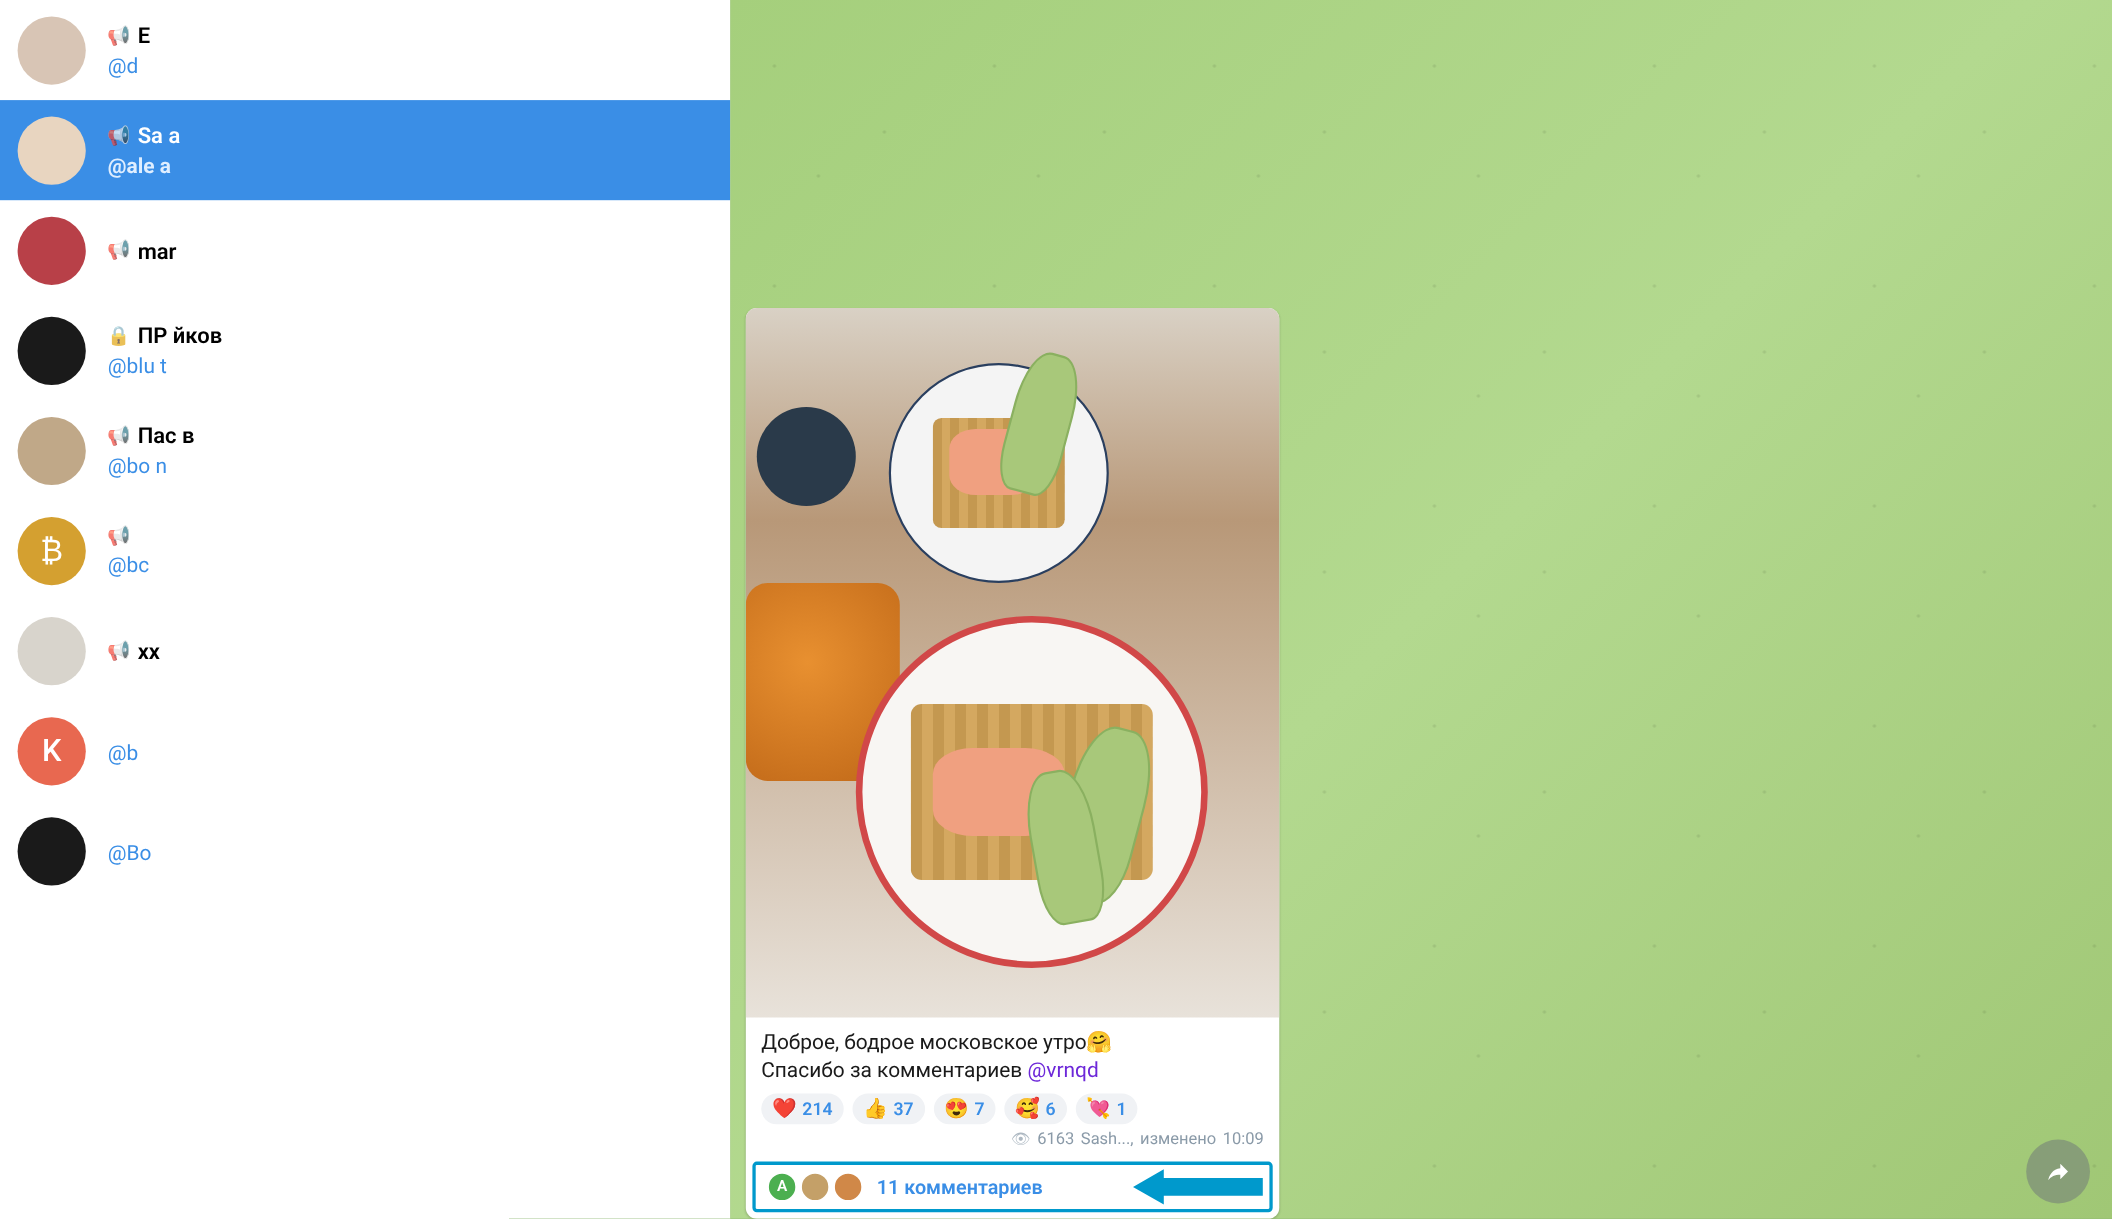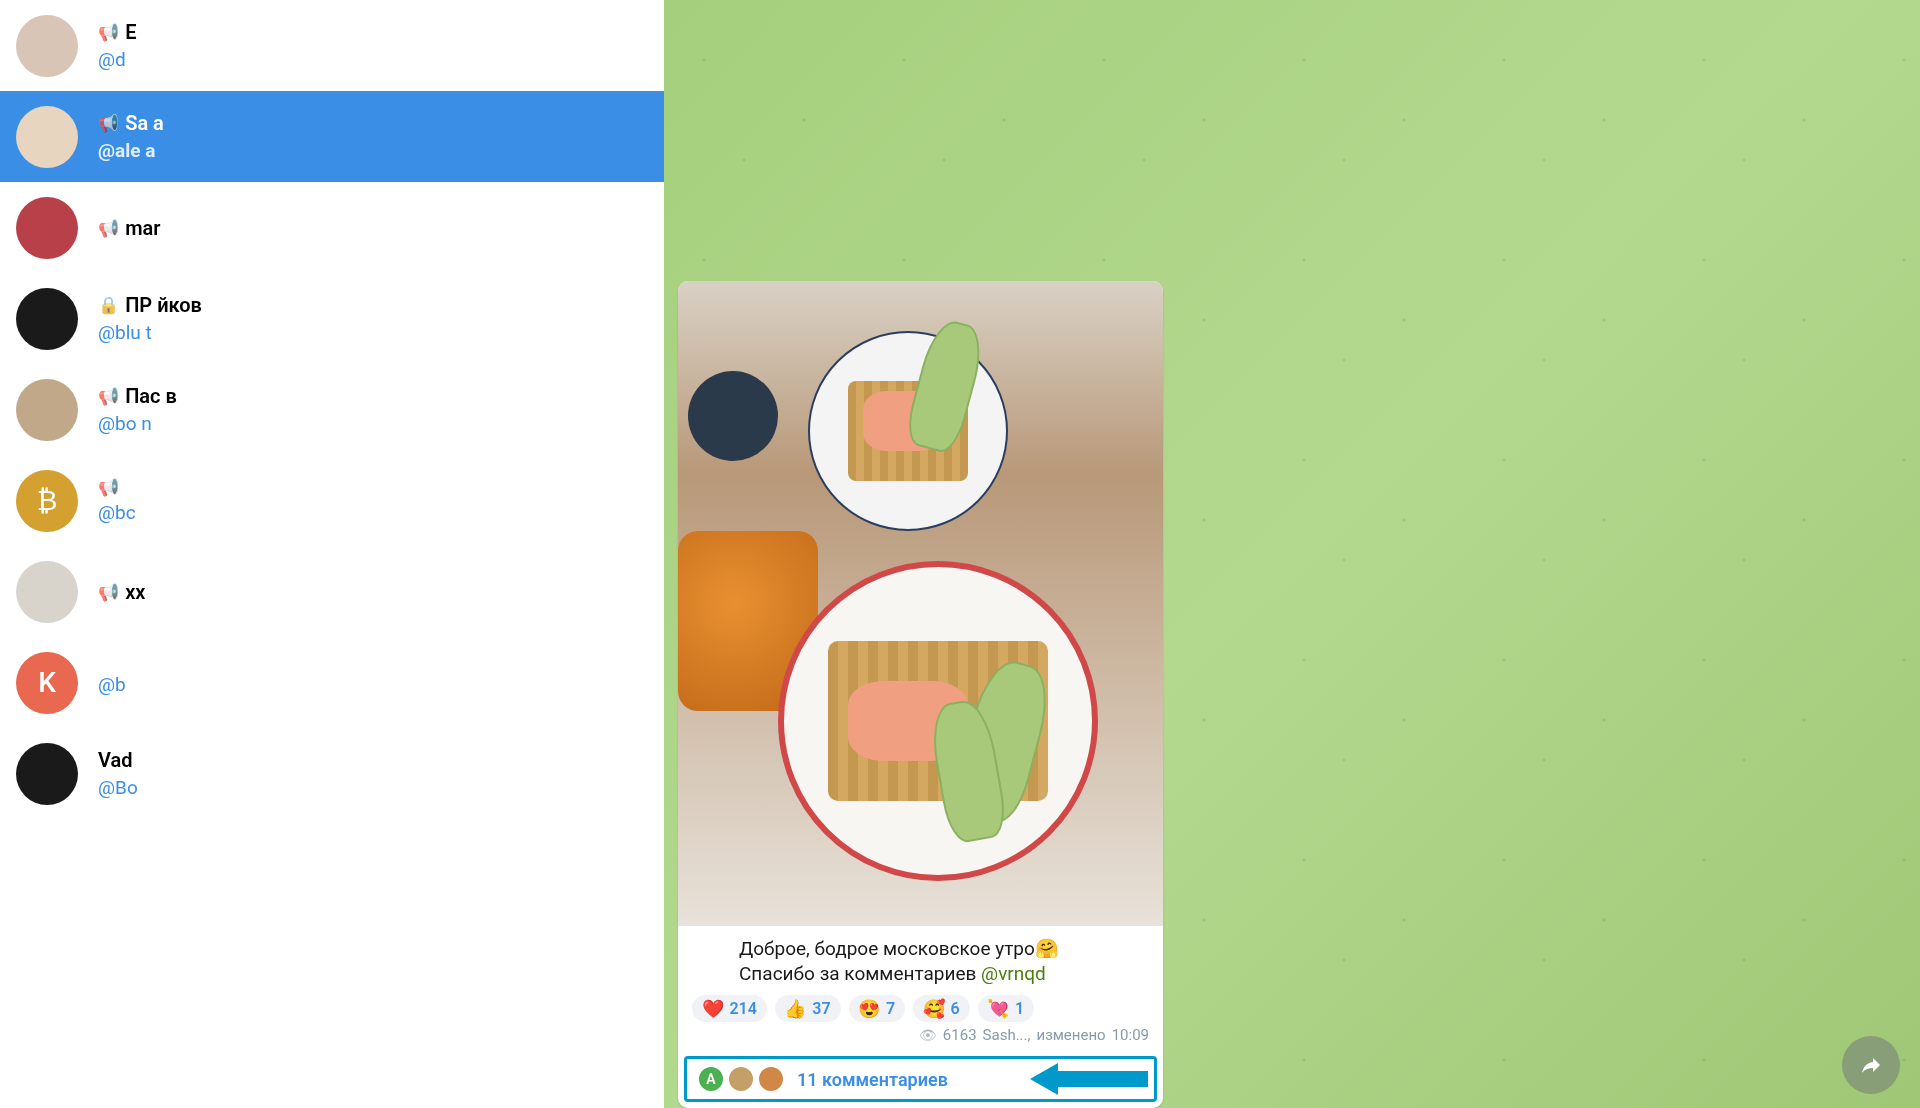--- a/index.html
+++ b/index.html
@@ -95,23 +95,23 @@
   .cup {
     position:absolute; width:90px; height:90px; border-radius:50%;
     background:#2a3a4a; top:90px; left:10px;
   }
   .teapot {
     position:absolute; width:140px; height:180px;
     background: radial-gradient(circle at 40% 40%, #e89030, #c06818);
     border-radius:20px; top:250px; left:0;
   }
   .msg-body { padding: 10px 14px 6px; }
-  .msg-text { font-size: 19px; line-height: 1.35; color:#1a1a1a;margin-left:47px; }
+  .msg-text { font-size: 19px; line-height: 1.35; color:#1a1a1a; }
   .emoji-hug { display:inline-block; }
-  .mention { color:#4d7c0f; }
+  .mention { color:#6d28d9; }
   .reactions { display:flex; gap:8px; margin-top:8px; flex-wrap:wrap; }
   .reaction {
     display:flex; align-items:center; gap:5px;
     background:#f0f2f5; border-radius:14px; padding:3px 10px;
     font-size:16px; color:#3a8ee6; font-weight:600;
   }
   .reaction .r-emoji { font-size:18px; }
   .msg-meta {
     text-align:right; font-size:15px; color:#8a9aa8; margin-top:4px;
     display:flex; justify-content:flex-end; align-items:center; gap:6px;
@@ -218,23 +218,20 @@
       <div class="chat-text">
         <div class="chat-title">
           <span> </span>
         </div>
         <div class="chat-handle">@b</div>
       </div>
     </div>
     <div class="chat-item">
       <div class="avatar" style="background: rgb(26, 26, 26);"></div>
       <div class="chat-text">
-        <div class="chat-title">
-          <span>Vad</span>
-        </div>
         <div class="chat-handle">@Bo</div>
       </div>
     </div>
   </div>
 
 <div class="main-area">
   <div class="bg-pattern"></div>
 
   <div class="chat-column">
     <div class="message-bubble">

